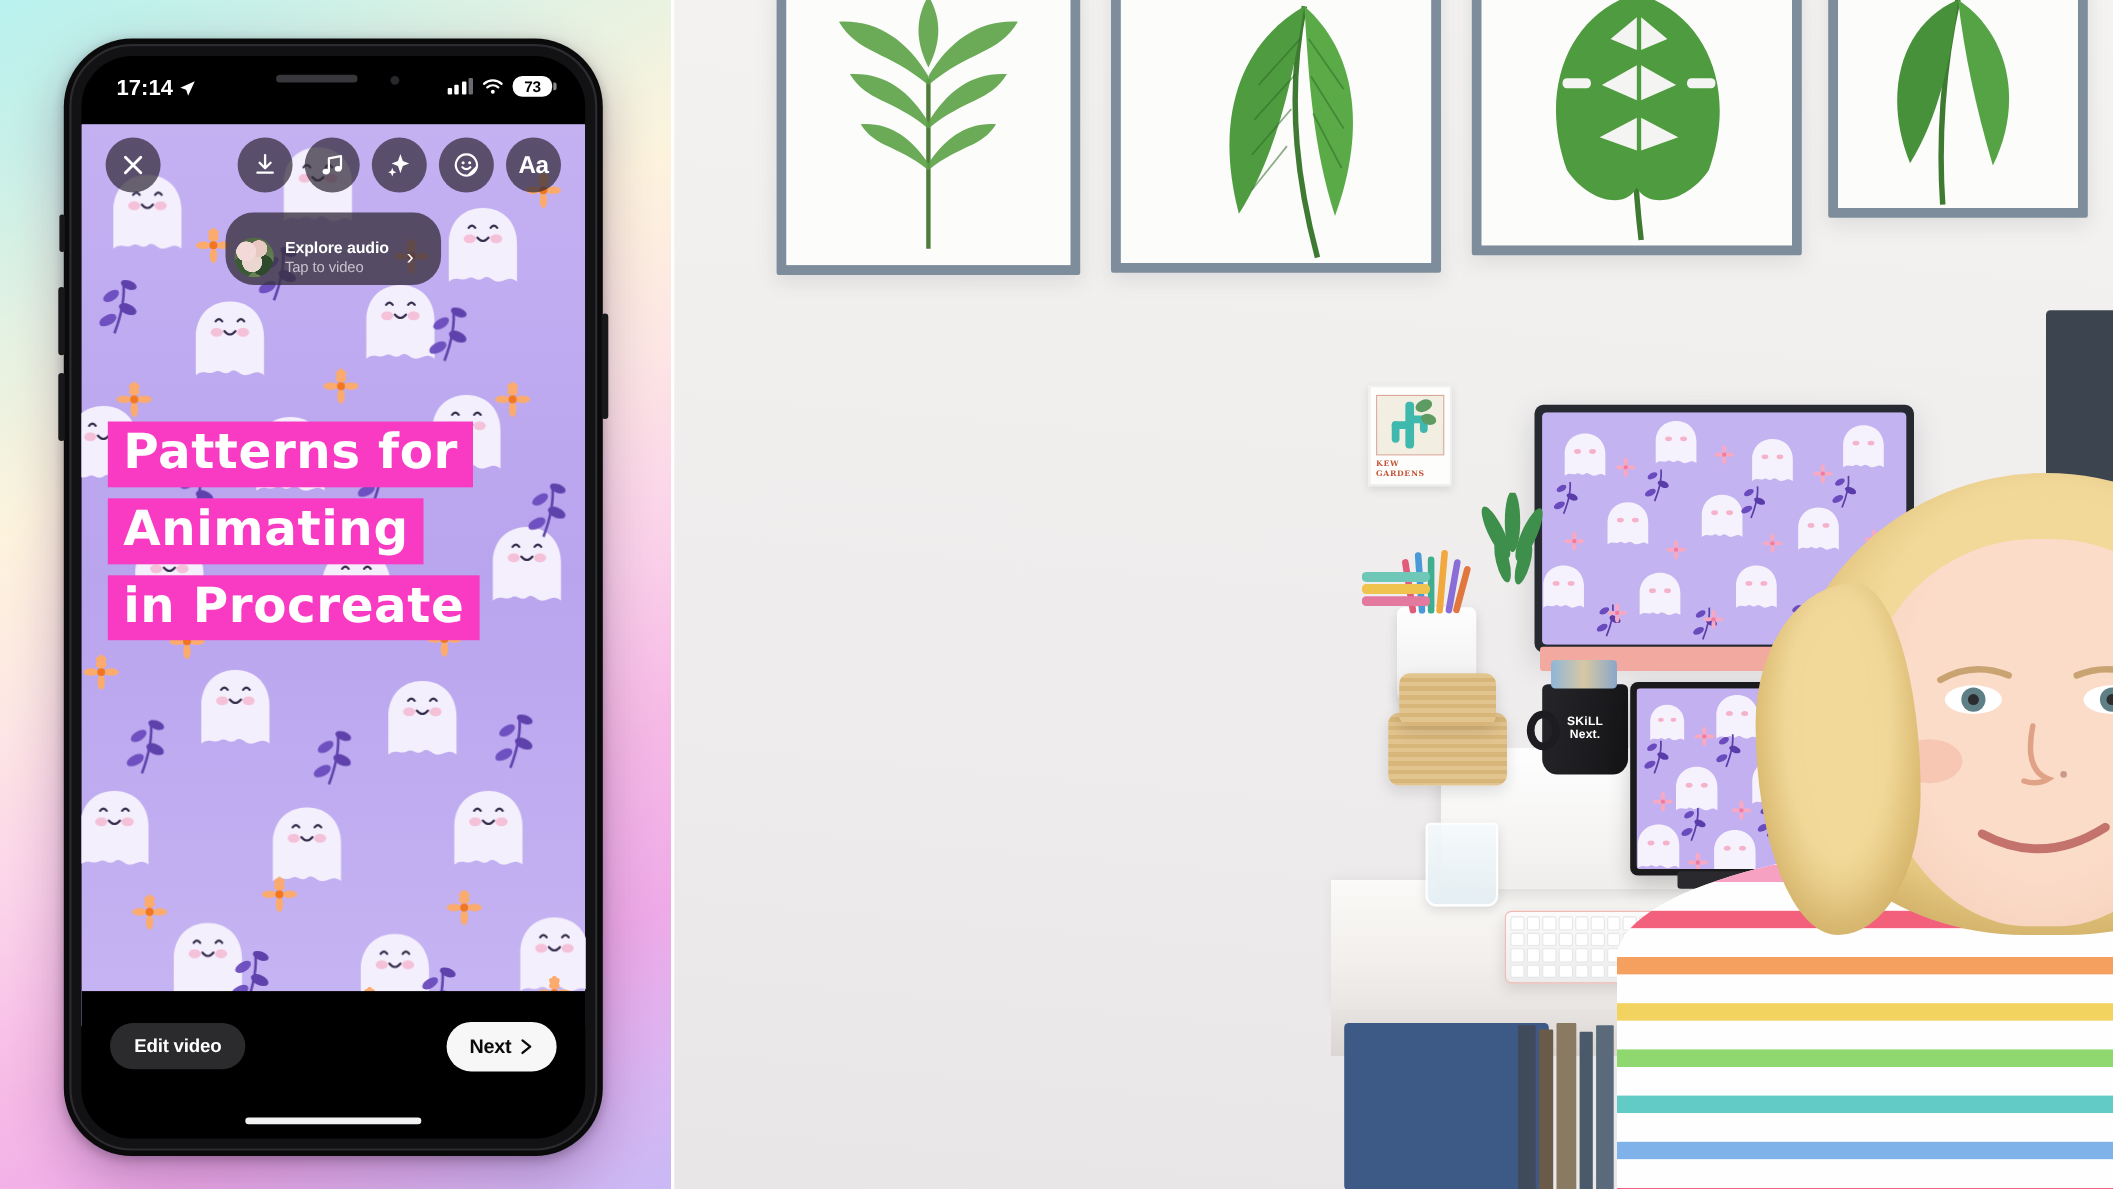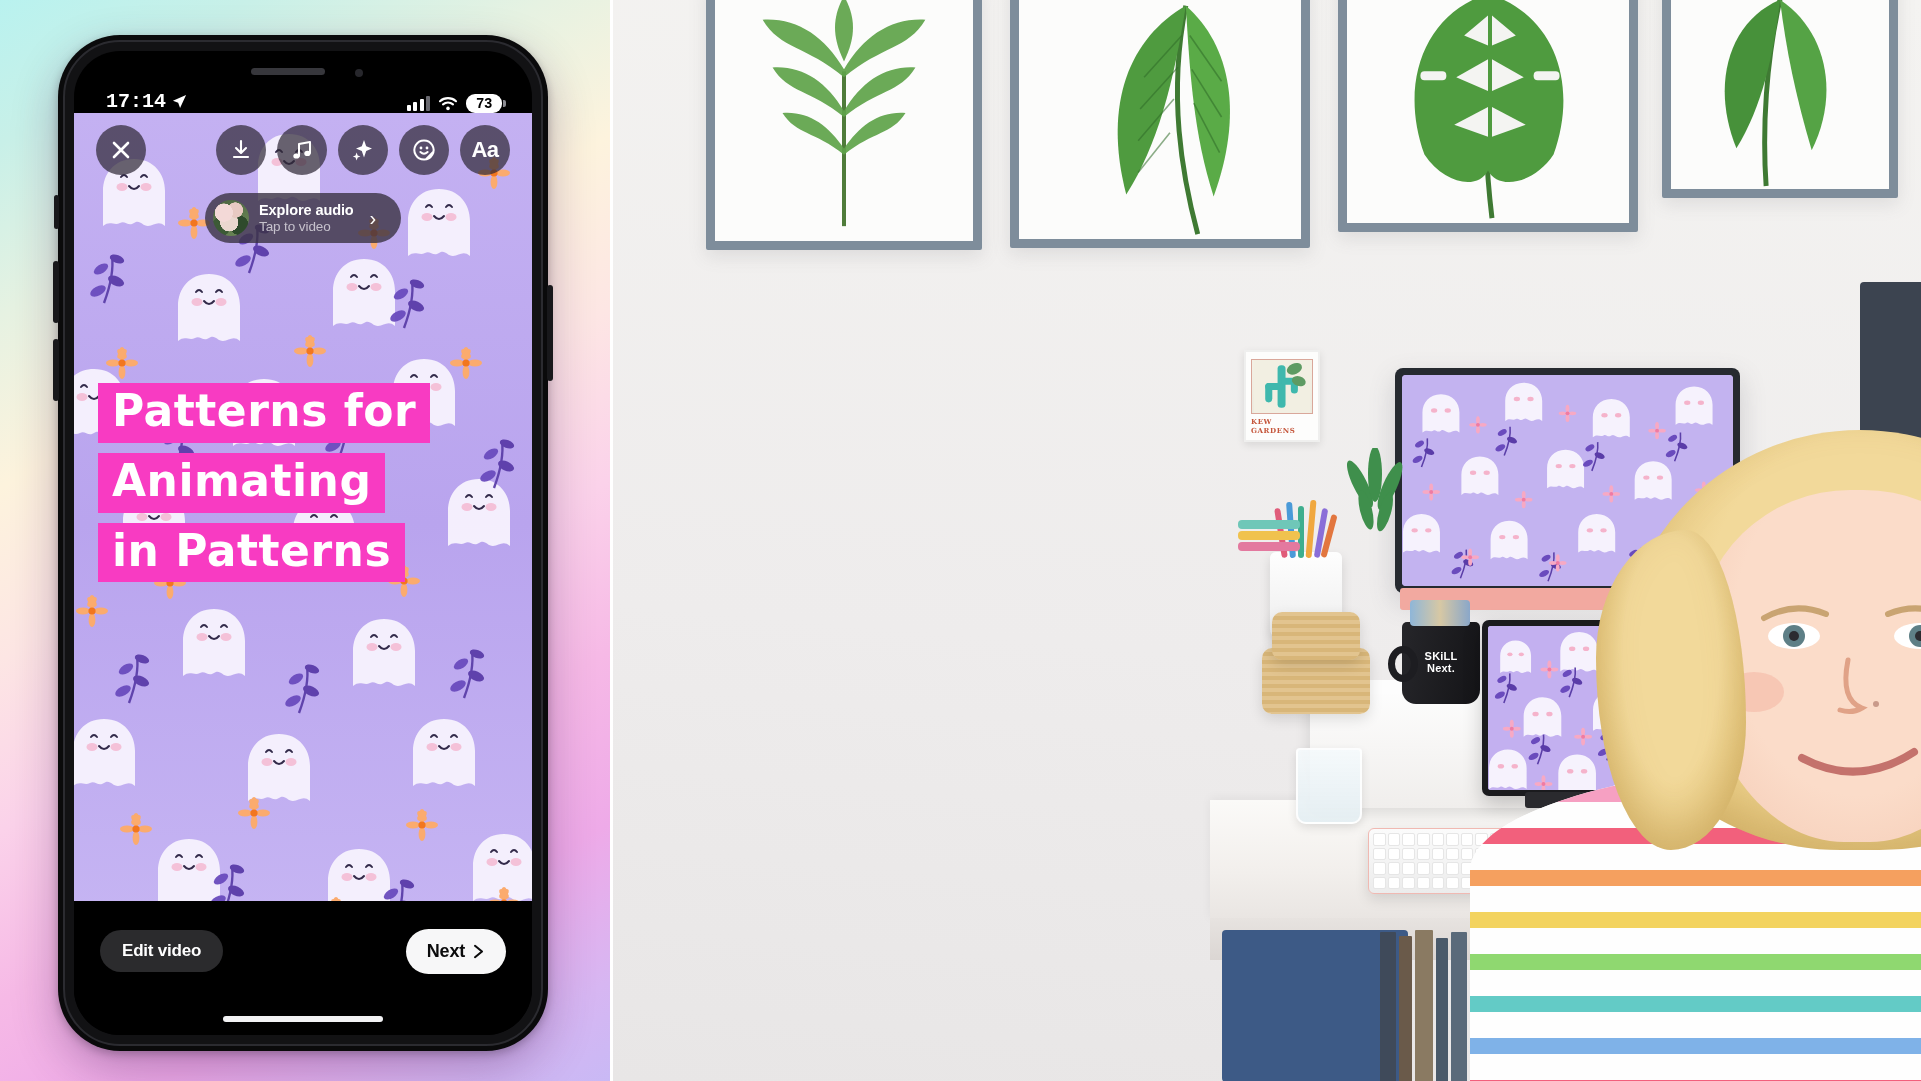--- a/index.html
+++ b/index.html
@@ -65,23 +65,23 @@
   }
   .notch .cam {
     position: absolute; right: 38px; top: 18px;
     width: 8px; height: 8px; border-radius: 50%; background: #27272c;
   }
 
   
   .statusbar {
     position: absolute; top: 0; left: 0; right: 0; height: 62px;
     z-index: 35; color: #fff;
-    display: flex; align-items: flex-end; justify-content: space-between;
+    display: flex; align-items: flex-start; justify-content: space-between;
     padding: 18px 30px 0 32px;
-    font-size: 20px; font-weight: bold; font-family: Liberation Mono, monospace;
+    font-size: 20px; font-weight: bold;
   }
   .sb-left { display: flex; align-items: center; gap: 6px; }
   .sb-right { display: flex; align-items: center; gap: 8px; }
   .loc-arrow { display:inline-block; width: 15px; height: 15px; }
   .signal { display: flex; align-items: flex-end; gap: 2.5px; height: 15px; }
   .signal i { display:block; width: 4px; background: #fff; border-radius: 1px; }
   .signal i:nth-child(1){ height: 6px; }
   .signal i:nth-child(2){ height: 9px; }
   .signal i:nth-child(3){ height: 12px; }
   .signal i:nth-child(4){ height: 15px; background: #6a6a70; }
@@ -119,21 +119,21 @@
   .tool-group { margin-left: auto; display: flex; gap: 11px; }
   .tool-circle.text-tool { font-size: 22px; font-weight: bold; letter-spacing: -0.5px;}
 
   
   .audio-pill {
     position: absolute; z-index: 30;
     top: 142px; left: 50%; transform: translateX(-50%);
     display: flex; align-items: center; gap: 10px;
     background: rgba(58,50,66,0.80);
     border-radius: 26px;
-    padding: 7px 12px 7px 8px;
+    padding: 23px 12px 7px 8px;
     min-width: 196px;
   }
   .audio-thumb {
     width: 36px; height: 36px; border-radius: 50%; flex: none;
     background:
       radial-gradient(circle at 30% 35%, #f3d9d7 0 26%, transparent 27%),
       radial-gradient(circle at 62% 28%, #e8c9c2 0 22%, transparent 23%),
       radial-gradient(circle at 45% 62%, #ead7cf 0 30%, transparent 31%),
       radial-gradient(circle at 72% 70%, #2e4a2c 0 26%, transparent 27%),
       radial-gradient(circle at 22% 74%, #3c5a36 0 24%, transparent 25%),
@@ -504,21 +504,21 @@
           <span class="audio-texts">
             <span class="audio-title">Explore audio</span>
             <span class="audio-sub">Tap to video</span>
           </span>
           <span class="audio-chev">›</span>
         </div>
 
         <div class="title-stack">
           <div class="title-line">Patterns for</div>
           <div class="title-line">Animating</div>
-          <div class="title-line">in Patterns</div>
+          <div class="title-line">in Procreate</div>
         </div>
 
         <div class="story-bottom">
           <button class="edit-video-btn">Edit video</button>
           <button class="next-btn">
             <span>Next</span>
             <svg width="13" height="15" viewBox="0 0 13 15">
               <path d="M3 1.8 L10 7.5 L3 13.2" stroke="#0b0b0c" stroke-width="2.1" fill="none" stroke-linecap="round" stroke-linejoin="round"></path>
             </svg>
           </button>

